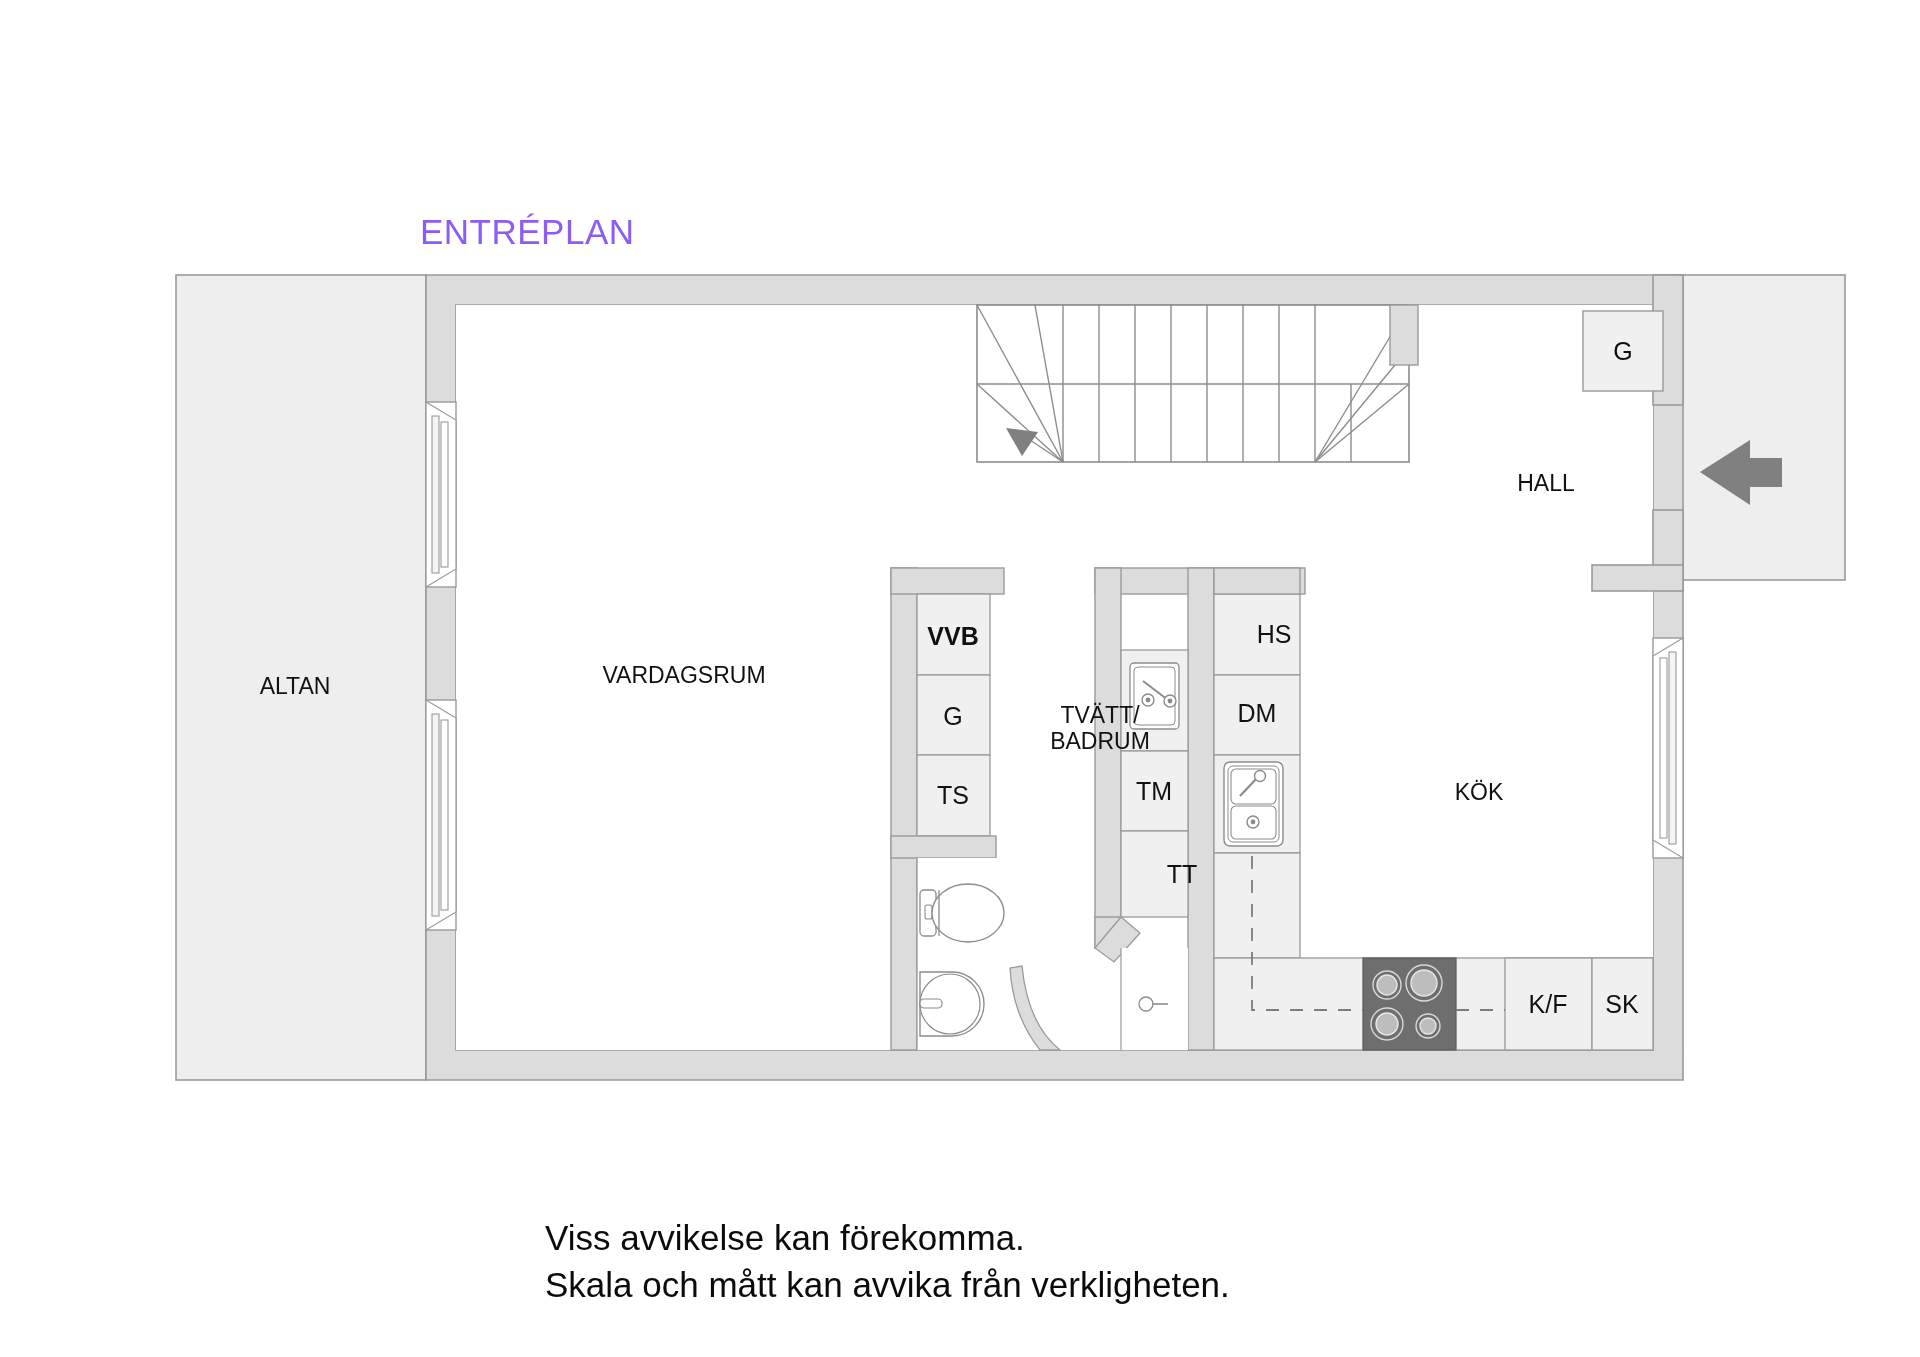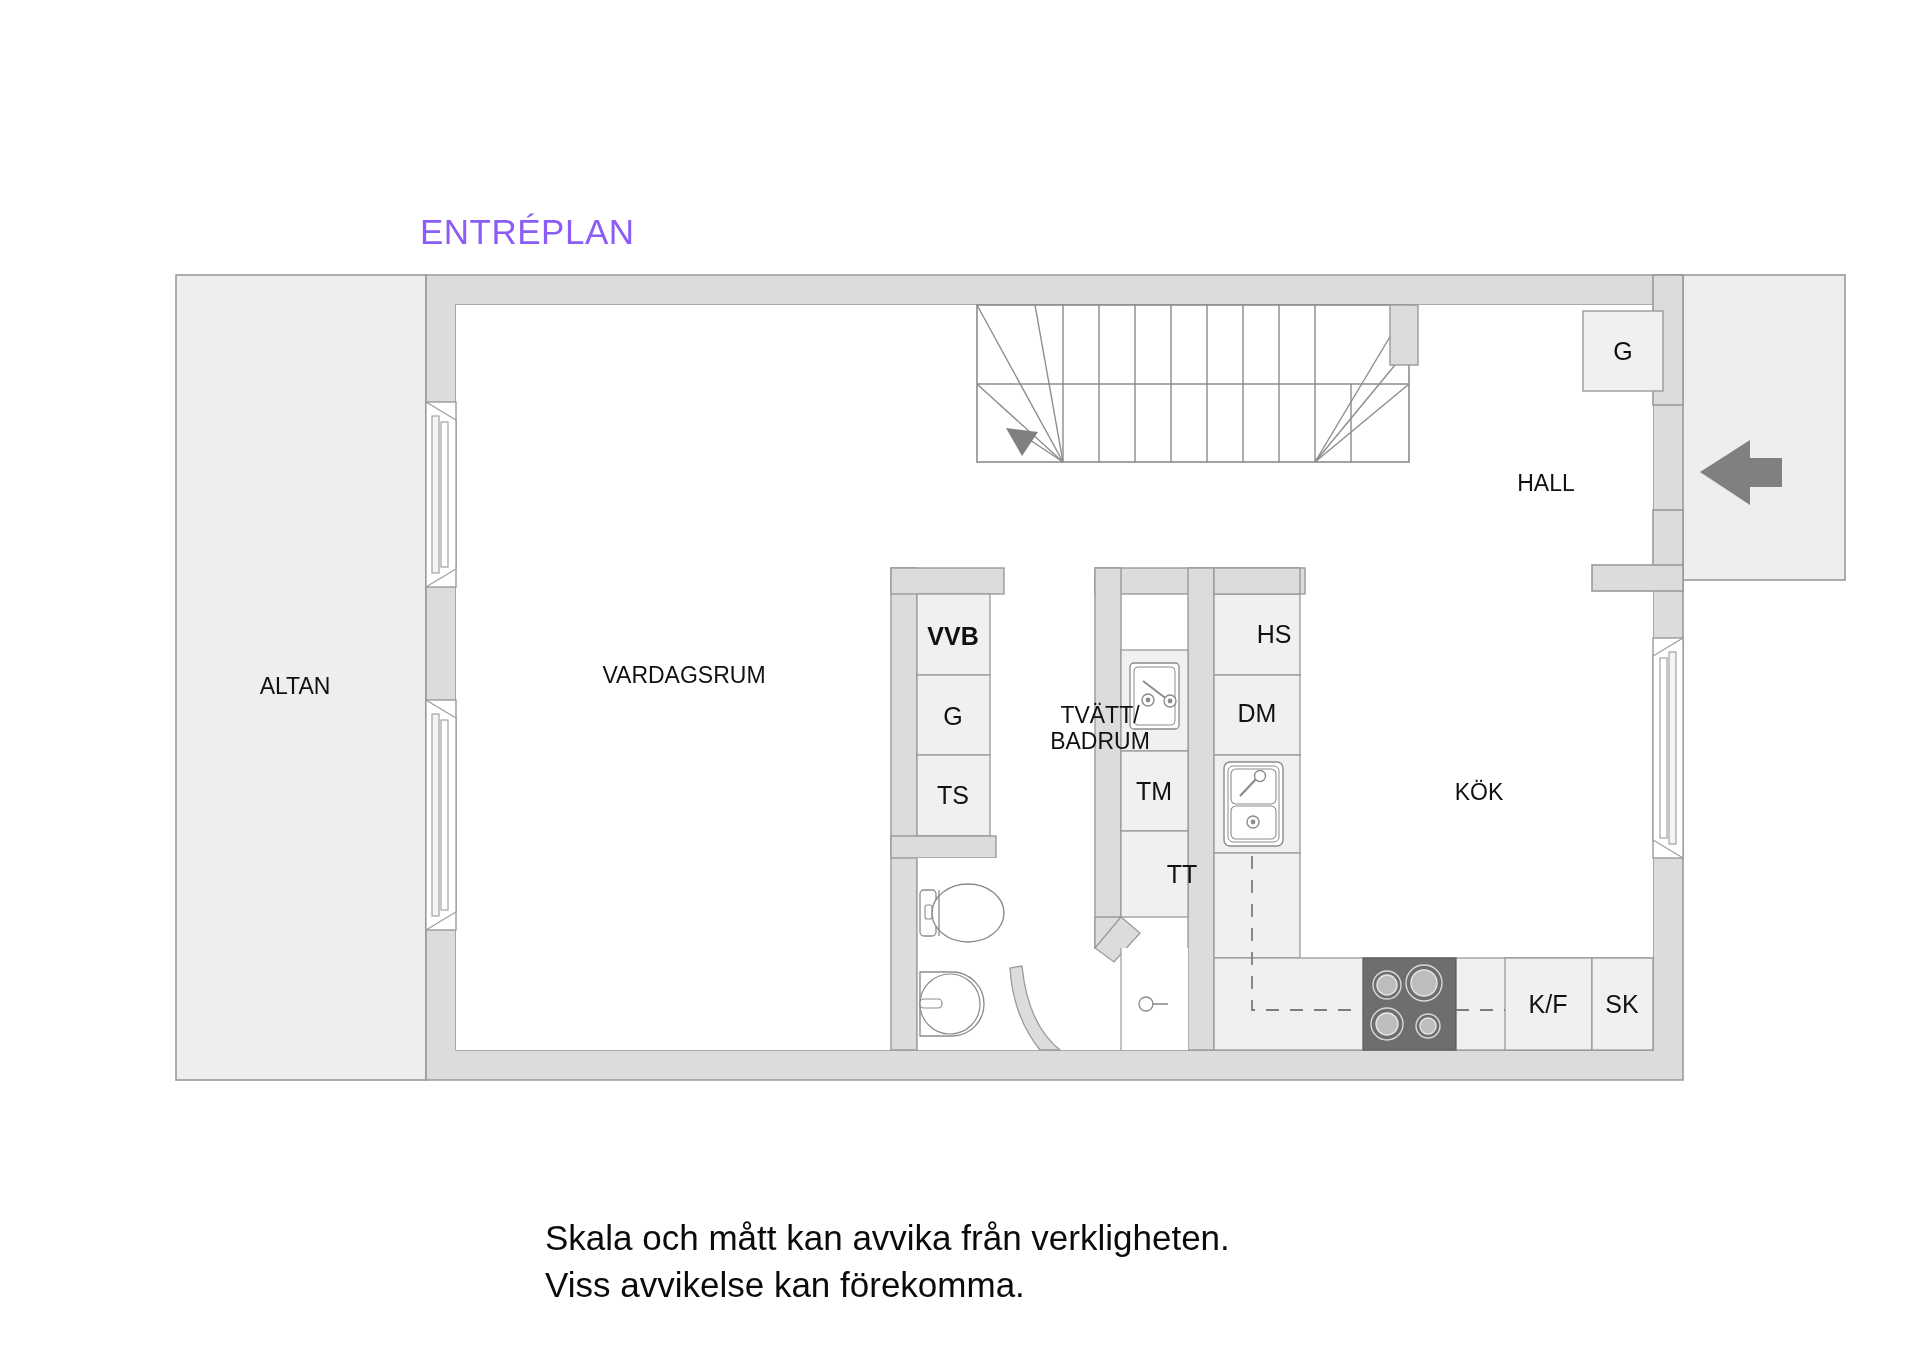--- a/index.html
+++ b/index.html
@@ -219,15 +219,15 @@
 <div class="lbl small" style="left:1154px;top:874px;margin-left:28px;">TT</div>
 <div class="lbl small" style="left:1274px;top:634px;">HS</div>
 <div class="lbl small" style="left:1257px;top:713px;">DM</div>
 <div class="lbl small" style="left:1548px;top:1004px;">K/F</div>
 <div class="lbl small" style="left:1622px;top:1004px;">SK</div>
 <div class="lbl small" style="left:1623px;top:351px;">G</div>
 
 </div>
 
 <div id="caption">
+  <div>Viss avvikelse kan förekomma.</div>
   <div>Skala och mått kan avvika från verkligheten.</div>
-  <div>Viss avvikelse kan förekomma.</div>
 </div>
 
 </body></html>

